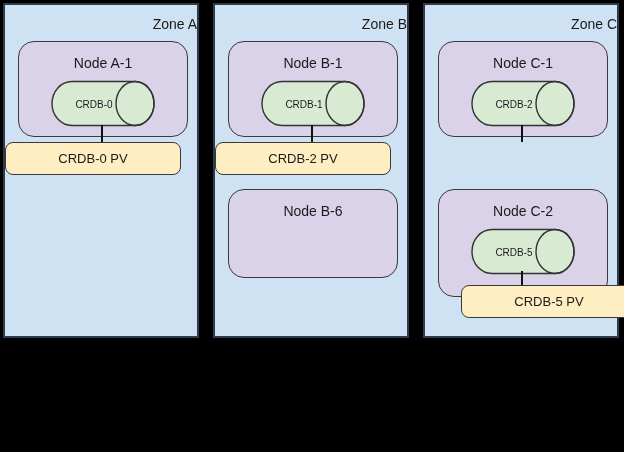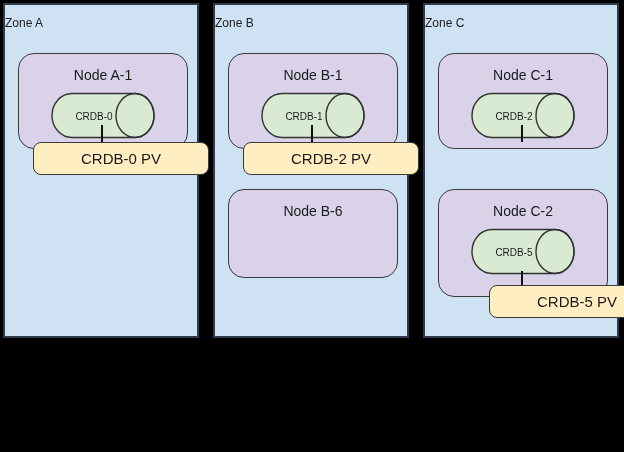--- a/index.html
+++ b/index.html
@@ -21,35 +21,35 @@
     width: 196px;
     height: 335px;
     background: var(--zone-fill, #cfe2f3);
     border: 2px solid var(--zone-border, #2d3b4c);
     box-sizing: border-box;
   }
   #zone-a { left: 3px; }
   #zone-b { left: 213px; }
   #zone-c { left: 423px; }
   .zone-title {
-    text-align: left;
+    text-align: right;
     padding-top: 11px;
-    font-size: 12px;
+    font-size: 14px;
     color: #1a1a1a;
   }
   .node {
     position: absolute;
     left: 13px;
     width: 170px;
     border-radius: 16px;
     background: var(--node-fill, #d9d2e9);
     border: 1px solid var(--node-border, #3a3a3a);
     box-sizing: border-box;
   }
-  .node-row1 { top: 48px; height: 96px; }
+  .node-row1 { top: 36px; height: 96px; }
   .node-row2 { top: 184px; height: 108px; }
   #zone-b .node-row2 { height: 89px; }
   .node-title {
     text-align: center;
     padding-top: 13px;
     font-size: 14px;
     color: #1a1a1a;
   }
   .cylinder {
     position: absolute;
@@ -75,31 +75,31 @@
   .connector {
     position: absolute;
     left: 96px;
     width: 2px;
     background: var(--connector, #111111);
   }
   .conn1 { top: 120px; height: 17px; }
   .conn2 { top: 266px; height: 14px; }
   .pv {
     position: absolute;
-    left: 28px;
+    left: 0;
     width: 176px;
     height: 33px;
     border-radius: 8px;
     background: var(--pv-fill, #ffeec2);
     border: 1px solid var(--pv-border, #3a3a3a);
     box-sizing: border-box;
     display: flex;
     align-items: center;
     justify-content: center;
-    font-size: 15px;
+    font-size: 13px;
     color: #1a1a1a;
   }
   .pv1 { top: 137px; }
   .pv2 { top: 280px; margin-left: 36px; }
 </style>
 </head>
 <body>
 
 <div class="canvas">
 

